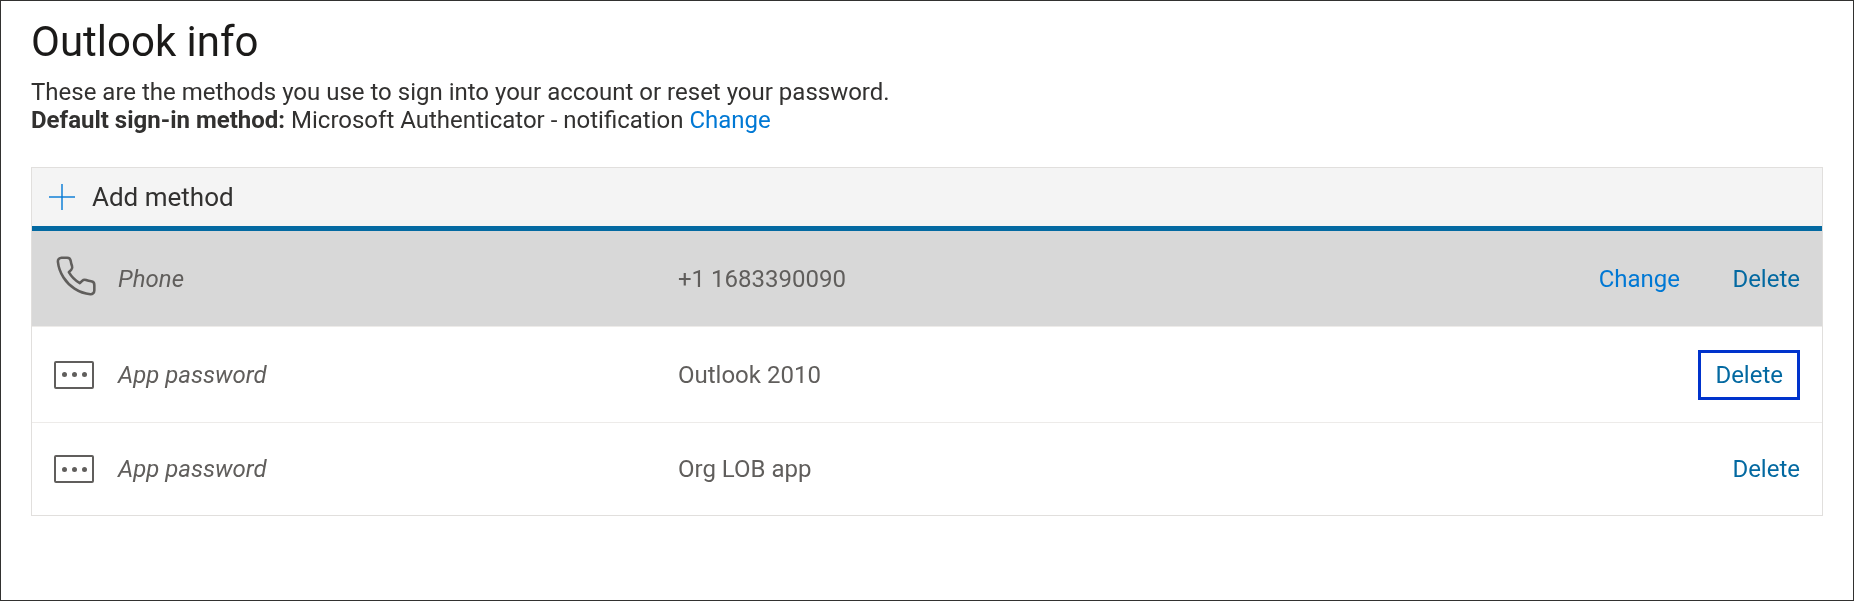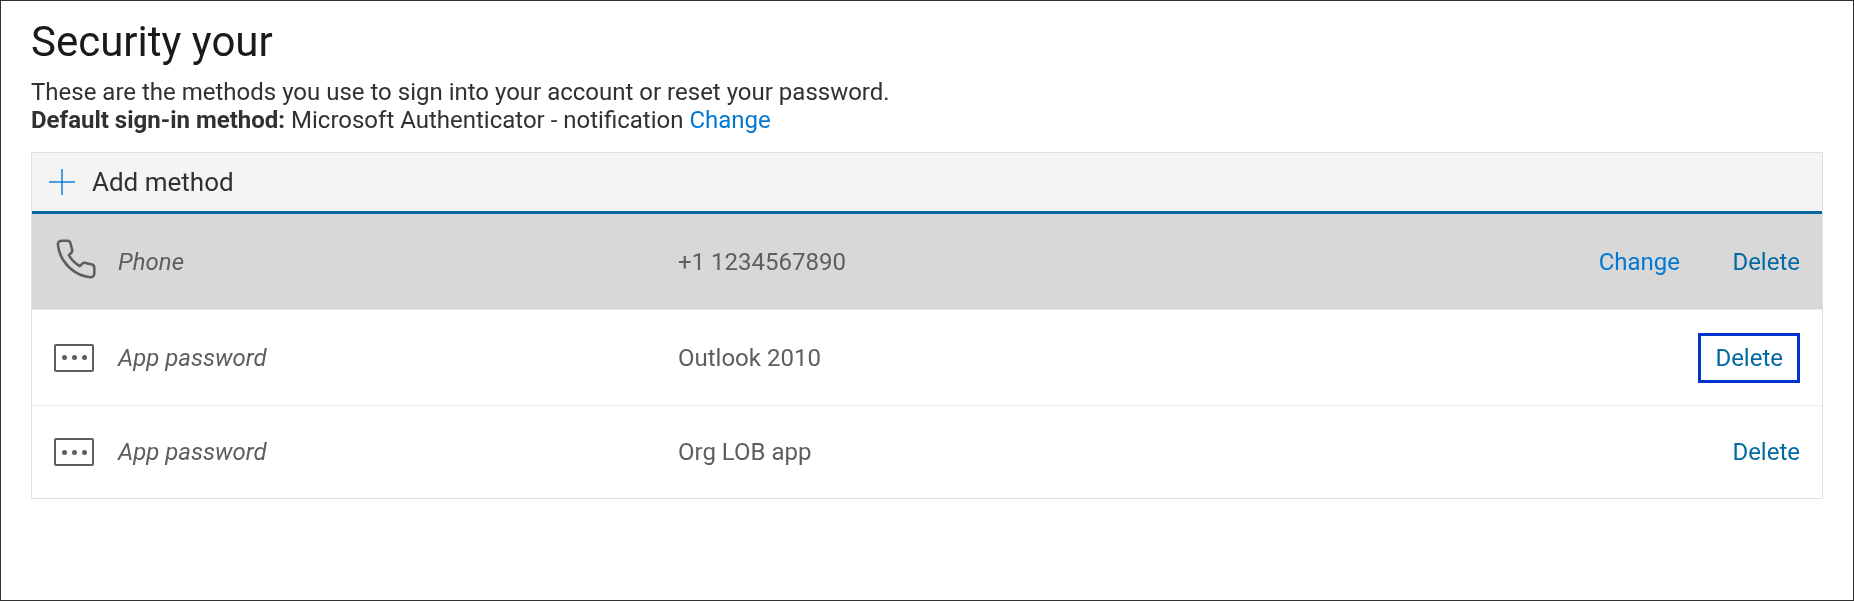--- a/index.html
+++ b/index.html
@@ -24,21 +24,21 @@
       margin-top: 4px;
     }
     .page-subtitle {
       font-size: 24px;
       font-weight: 400;
       color: #323130;
     }
     .default-method-row {
       font-size: 24px;
       color: #323130;
-      margin-bottom: 18px;
+      margin-bottom: 33px;
     }
     .default-method-label {
       font-weight: 700;
     }
     .default-method-value {
       font-weight: 400;
     }
     .change-link {
       color: #0078d4;
       font-weight: 400;
@@ -46,21 +46,21 @@
     }
     .methods-table {
       width: 100%;
       border: 1px solid #e1dfdd;
     }
     .add-method-row {
       display: flex;
       align-items: center;
       padding: 14px 16px;
       background: #f4f4f4;
-      border-bottom: 3px solid #0369a1;
+      border-bottom: 5px solid #0369a1;
       font-size: 26px;
       color: #323130;
       cursor: pointer;
     }
     .plus-icon {
       color: #0078d4;
       margin-right: 16px;
       display: inline-flex;
       align-items: center;
       justify-content: center;
@@ -129,21 +129,21 @@
     .password-dot {
       width: 5px;
       height: 5px;
       border-radius: 50%;
       background: #605e5c;
     }
   </style>
 </head>
 <body>
 
-<h1 class="page-title">Security your</h1>
+<h1 class="page-title">Outlook info</h1>
 <p class="page-subtitle">These are the methods you use to sign into your account or reset your password.</p>
 
 <div class="default-method-row">
   <span class="default-method-label">Default sign-in method:</span>
   <span class="default-method-value"> </span>
   <span class="default-method-value">Microsoft Authenticator - notification</span>
   <span> </span>
   <span class="change-link">Change</span>
 </div>
 
@@ -161,21 +161,21 @@
 
   <div class="method-row active">
     <div class="method-icon-cell">
       <span class="phone-icon">
         <svg viewBox="0 0 24 24" fill="none" stroke="currentColor" stroke-width="1.4" stroke-linecap="round" stroke-linejoin="round">
           <path d="M22 16.92v3a2 2 0 0 1-2.18 2 19.8 19.8 0 0 1-8.63-3.07 19.5 19.5 0 0 1-6-6A19.8 19.8 0 0 1 2.12 4.18 2 2 0 0 1 4.11 2h3a2 2 0 0 1 2 1.72c.13.96.37 1.9.72 2.81a2 2 0 0 1-.45 2.11L8.09 9.91a16 16 0 0 0 6 6l1.27-1.27a2 2 0 0 1 2.11-.45c.91.35 1.85.59 2.81.72A2 2 0 0 1 22 16.92z"></path>
         </svg>
       </span>
     </div>
     <div class="method-name-cell">Phone</div>
-    <div class="method-detail-cell">+1 1234567890</div>
+    <div class="method-detail-cell">+1 1683390090</div>
     <div class="method-change-cell">Change</div>
     <div class="method-delete-cell">Delete</div>
   </div>
 
   <div class="method-row">
     <div class="method-icon-cell">
       <span class="password-icon">
         <span class="password-dot"></span>
         <span class="password-dot"></span>
         <span class="password-dot"></span>

